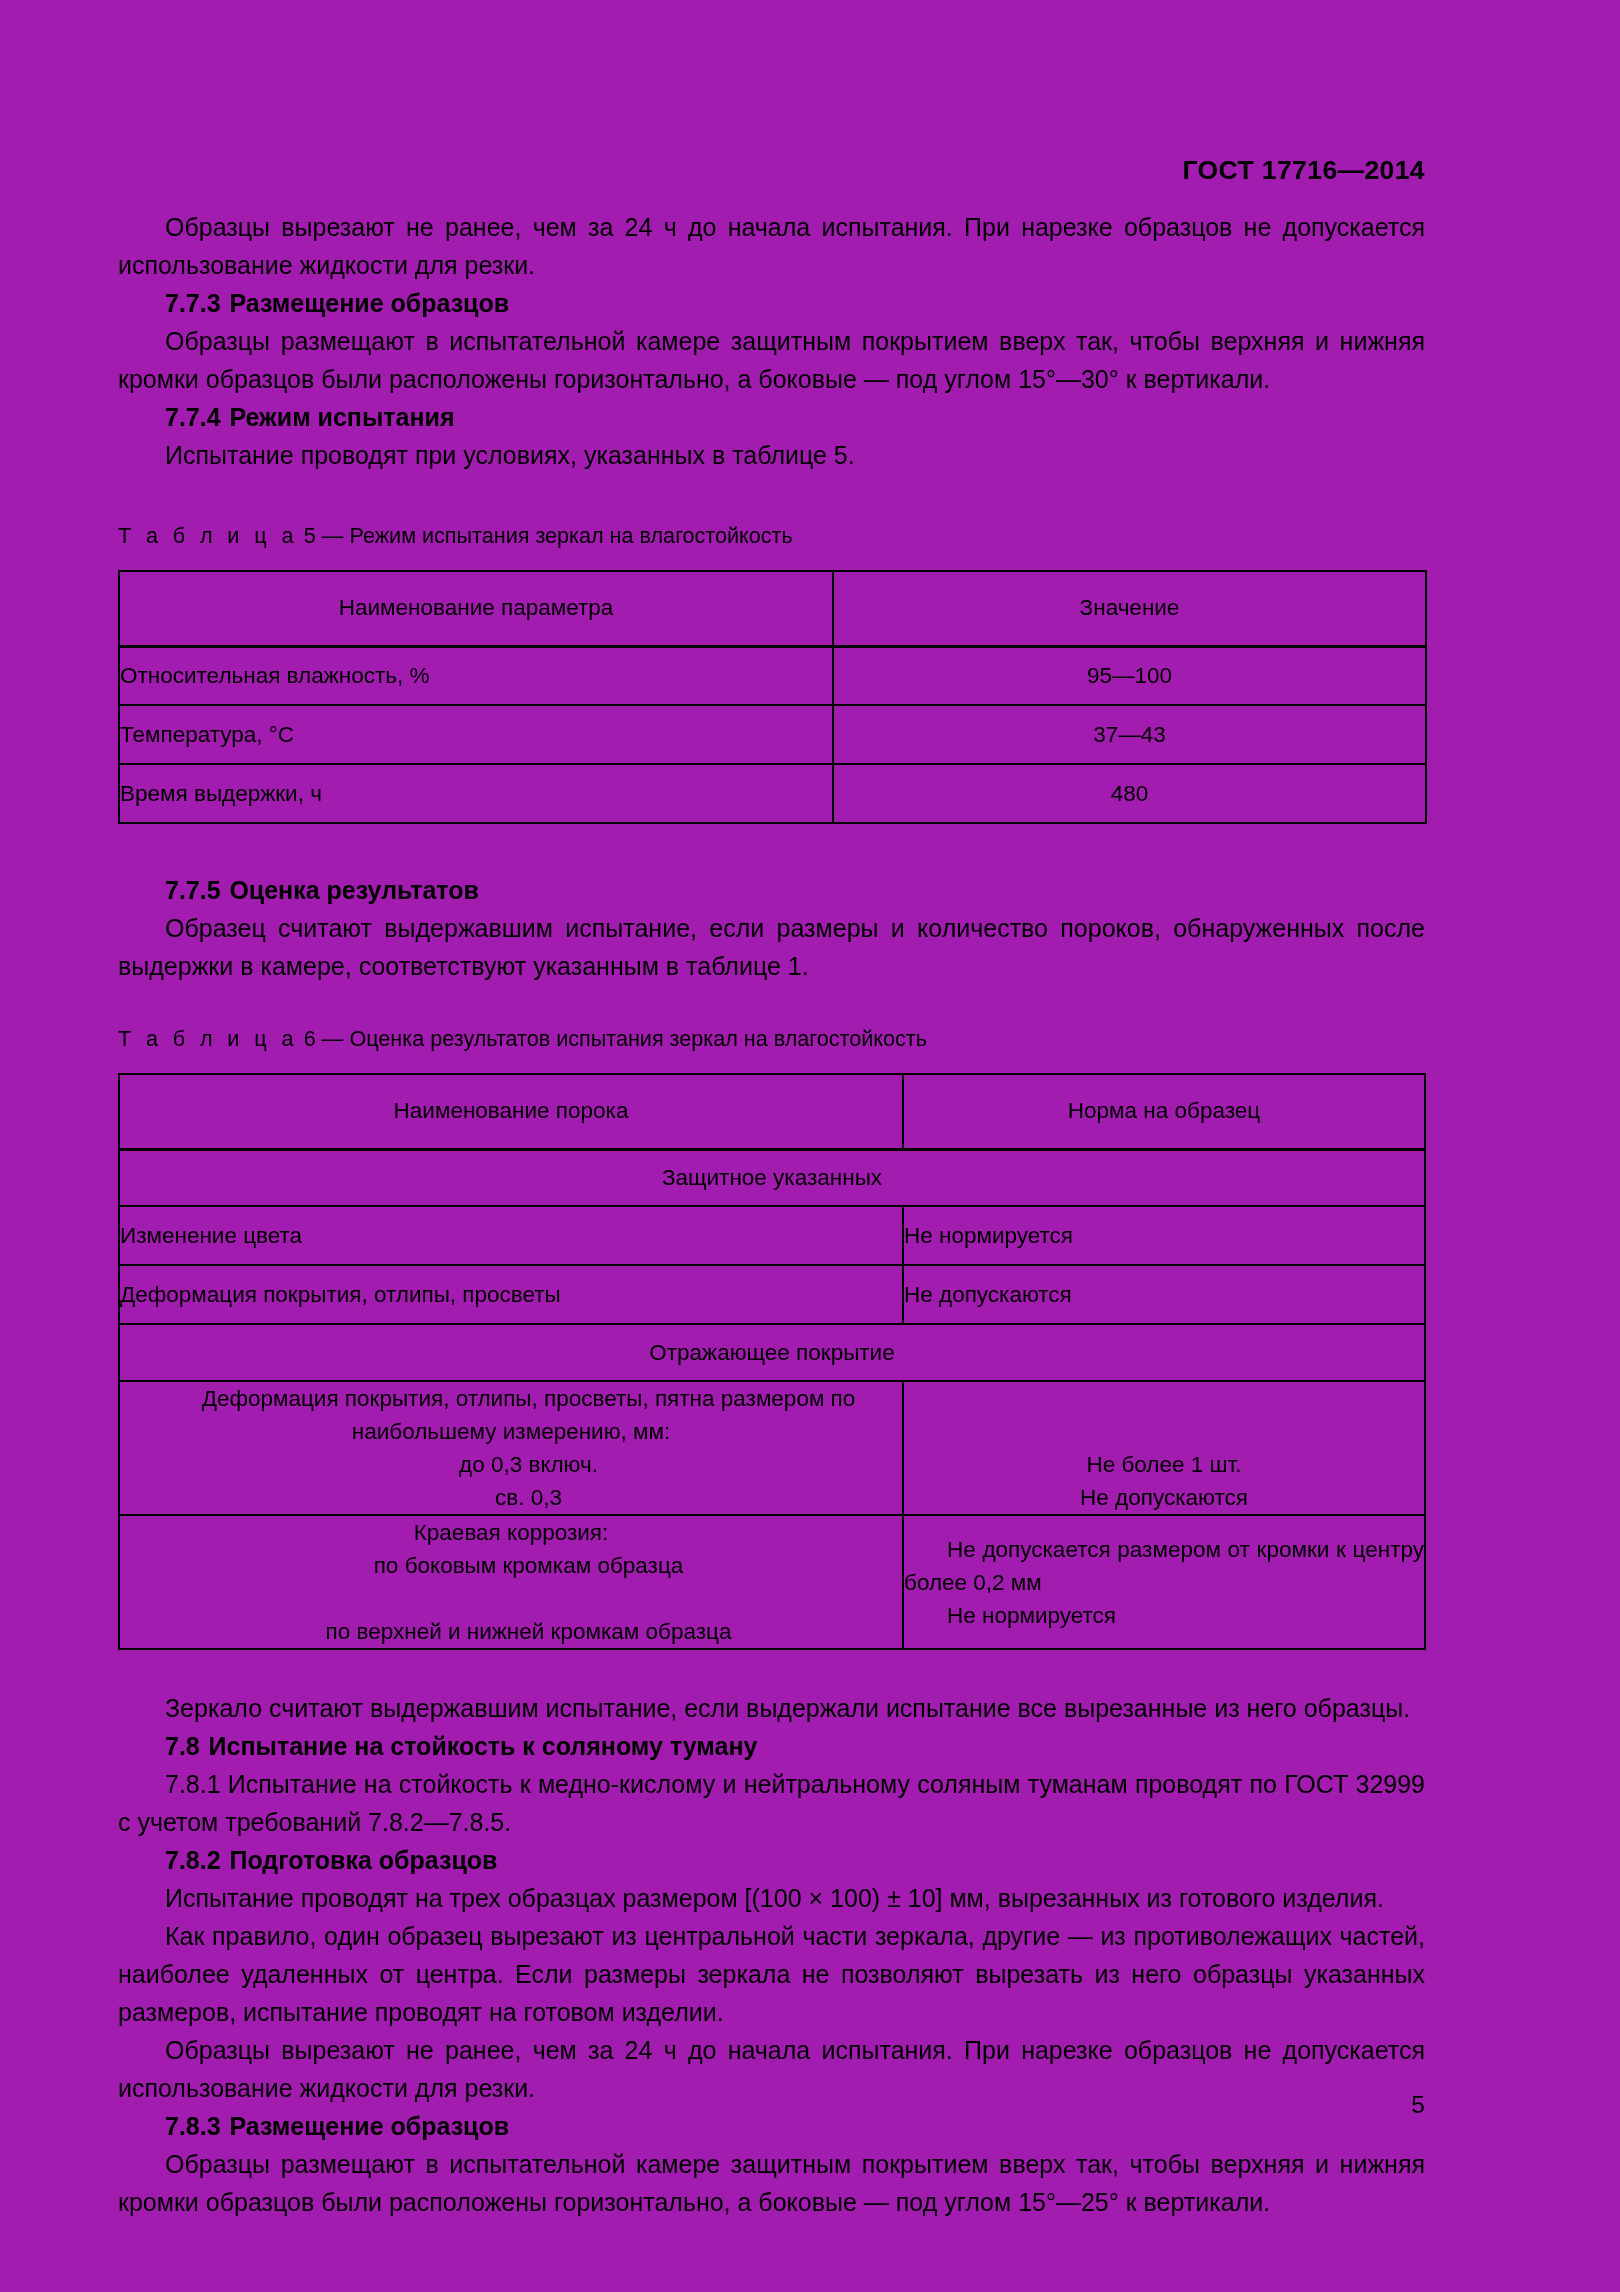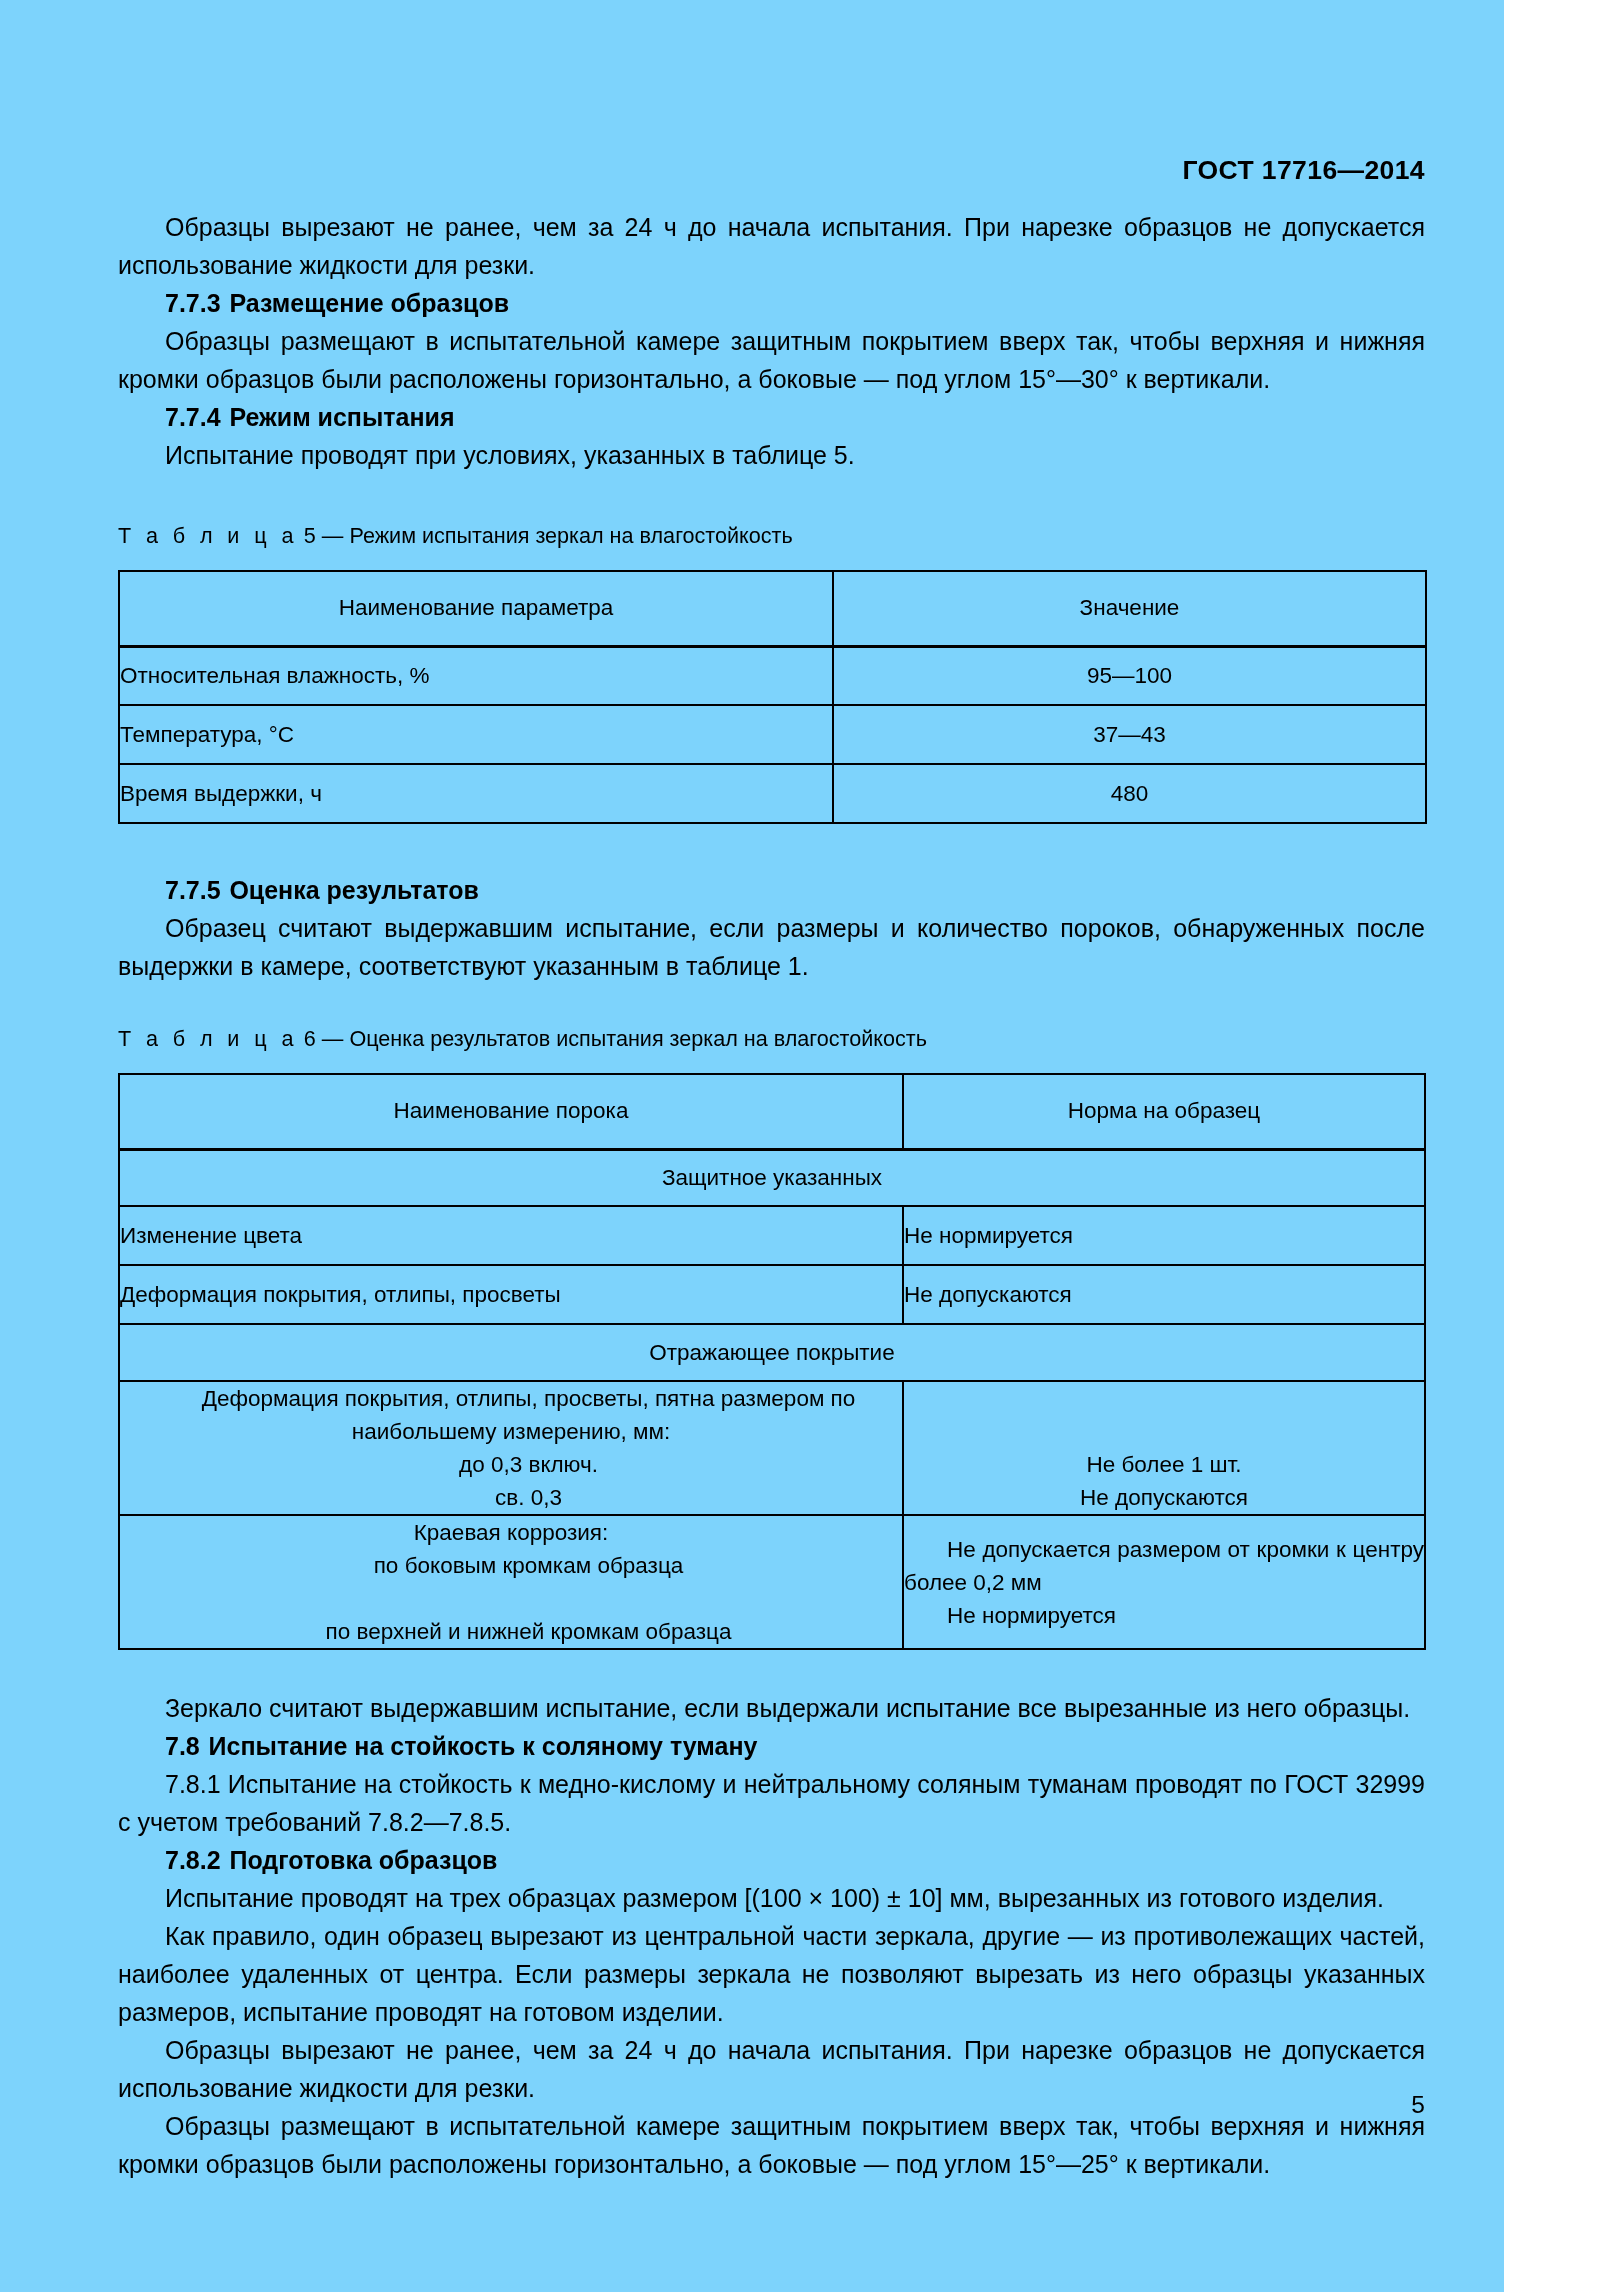--- a/index.html
+++ b/index.html
@@ -7,23 +7,23 @@
     margin: 0;
     padding: 0;
     background: #ffffff;
   }
   body {
     font-family: "Liberation Sans", sans-serif;
     color: #000000;
   }
   .page {
     position: relative;
-    width: 1504px;
+    width: 1620px;
     height: 2293px;
-    background: #7dd3fc;
+    background: #a21caf;
     box-sizing: border-box;
     padding: 0;
     overflow: hidden;
   }
   .content {
     position: absolute;
     left: 118px;
     top: 0;
     width: 1307px;
   }
@@ -291,20 +291,23 @@
     <div class="heading">
       <span class="num">7.8.2</span><span>Подготовка образцов</span>
     </div>
 
     <p class="para indent">Испытание проводят на трех образцах размером [(100 × 100) ± 10] мм, вырезанных из готового изделия.</p>
 
     <p class="para indent">Как правило, один образец вырезают из центральной части зеркала, другие — из противолежащих частей, наиболее удаленных от центра. Если размеры зеркала не позволяют вырезать из него образцы указанных размеров, испытание проводят на готовом изделии.</p>
 
     <p class="para indent">Образцы вырезают не ранее, чем за 24 ч до начала испытания. При нарезке образцов не допускается использование жидкости для резки.</p>
 
+    <div class="heading">
+      <span class="num">7.8.3</span><span>Размещение образцов</span>
+    </div>
 
     <p class="para indent">Образцы размещают в испытательной камере защитным покрытием вверх так, чтобы верхняя и нижняя кромки образцов были расположены горизонтально, а боковые — под углом 15°—25° к вертикали.</p>
 
   </div>
 
   <div class="page-number">5</div>
 
 </div>
 
 

